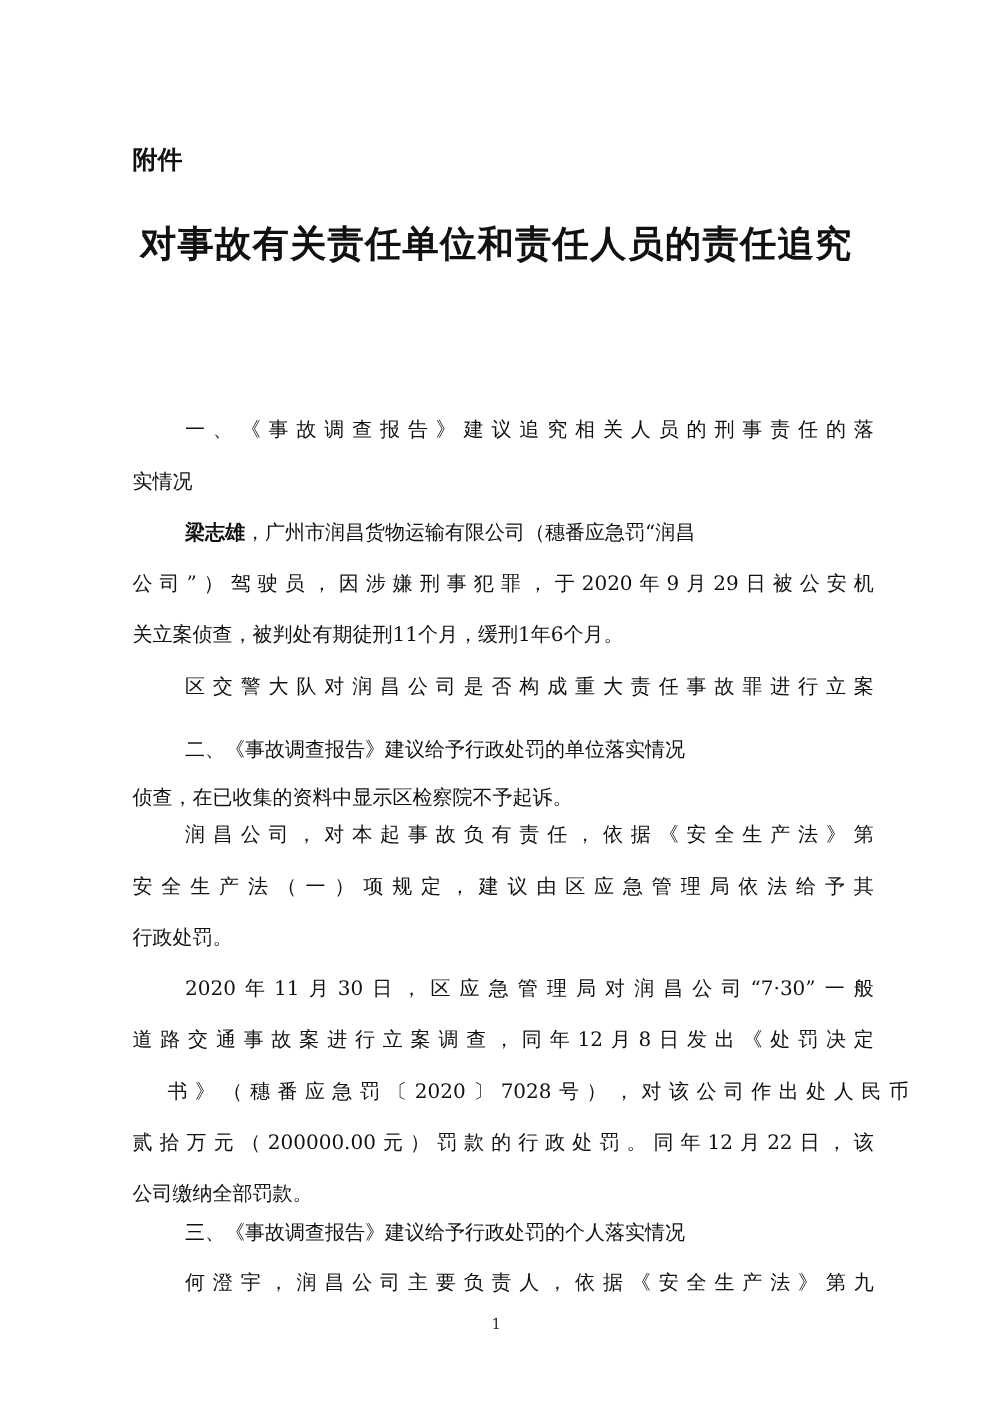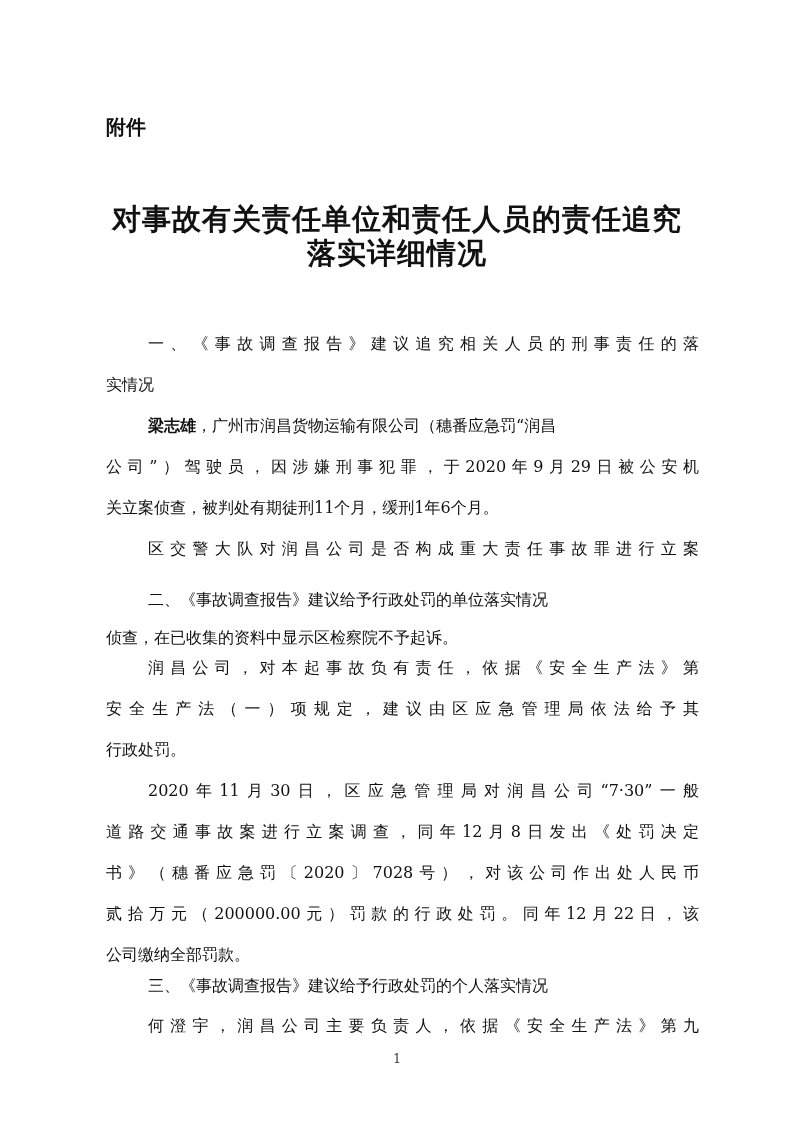--- a/index.html
+++ b/index.html
@@ -15,22 +15,21 @@
   .bold-name { font-family: "DejaVu Sans", sans-serif; font-weight: bold; }
   .pageno { position: absolute; left: 0; width: 794px; top: 1028px; text-align: center; font-size: 12px; color: #333; }
 </style>
 </head>
 <body>
 
 <div class="page">
 
   <div class="attach">附件</div>
 
-  <div class="title" style="top:200px;">对事故有关责任单位和责任人员的责任追究</div>
-  <div class="title" style="top:234px;">落实详细情况</div>
+  <div class="title" style="top:176px;">对事故有关责任单位和责任人员的责任追究</div>
 
   <div class="line indent heading justify" style="top:330px;">一、《事故调查报告》建议追究相关人员的刑事责任的落</div>
   <div class="line heading" style="top:371px;">实情况</div>
 
   <div class="line indent" style="top:412px;">
     <span class="bold-name">梁志雄</span><span>，广州市润昌货物运输有限公司（穗番应急罚“润昌</span>
   </div>
   <div class="line justify" style="top:453px;">公司”）驾驶员，因涉嫌刑事犯罪，于2020年9月29日被公安机</div>
   <div class="line" style="top:494px;">关立案侦查，被判处有期徒刑11个月，缓刑1年6个月。</div>
 
@@ -38,21 +37,21 @@
   <div class="line" style="top:576px;margin-top:48px;">侦查，在已收集的资料中显示区检察院不予起诉。</div>
 
   <div class="line indent heading" style="top:586px;">二、《事故调查报告》建议给予行政处罚的单位落实情况</div>
 
   <div class="line indent justify" style="top:654px;">润昌公司，对本起事故负有责任，依据《安全生产法》第</div>
   <div class="line justify" style="top:695px;">安全生产法（一）项规定，建议由区应急管理局依法给予其</div>
   <div class="line" style="top:736px;">行政处罚。</div>
 
   <div class="line indent justify" style="top:777px;">2020年11月30日，区应急管理局对润昌公司“7·30”一般</div>
   <div class="line justify" style="top:818px;">道路交通事故案进行立案调查，同年12月8日发出《处罚决定</div>
-  <div class="line justify" style="top:859px;">书》（穗番应急罚〔2020〕7028号），对该公司作出处人民币</div>
+  <div class="line justify" style="top:859px;margin-left:28px;">书》（穗番应急罚〔2020〕7028号），对该公司作出处人民币</div>
   <div class="line justify" style="top:900px;">贰拾万元（200000.00元）罚款的行政处罚。同年12月22日，该</div>
   <div class="line" style="top:941px;">公司缴纳全部罚款。</div>
 
   <div class="line indent heading" style="top:972px;">三、《事故调查报告》建议给予行政处罚的个人落实情况</div>
   <div class="line indent justify" style="top:1012px;">何澄宇，润昌公司主要负责人，依据《安全生产法》第九</div>
 
   <div class="pageno" style="top:1052px;">1</div>
 </div>
 
 </body></html>

